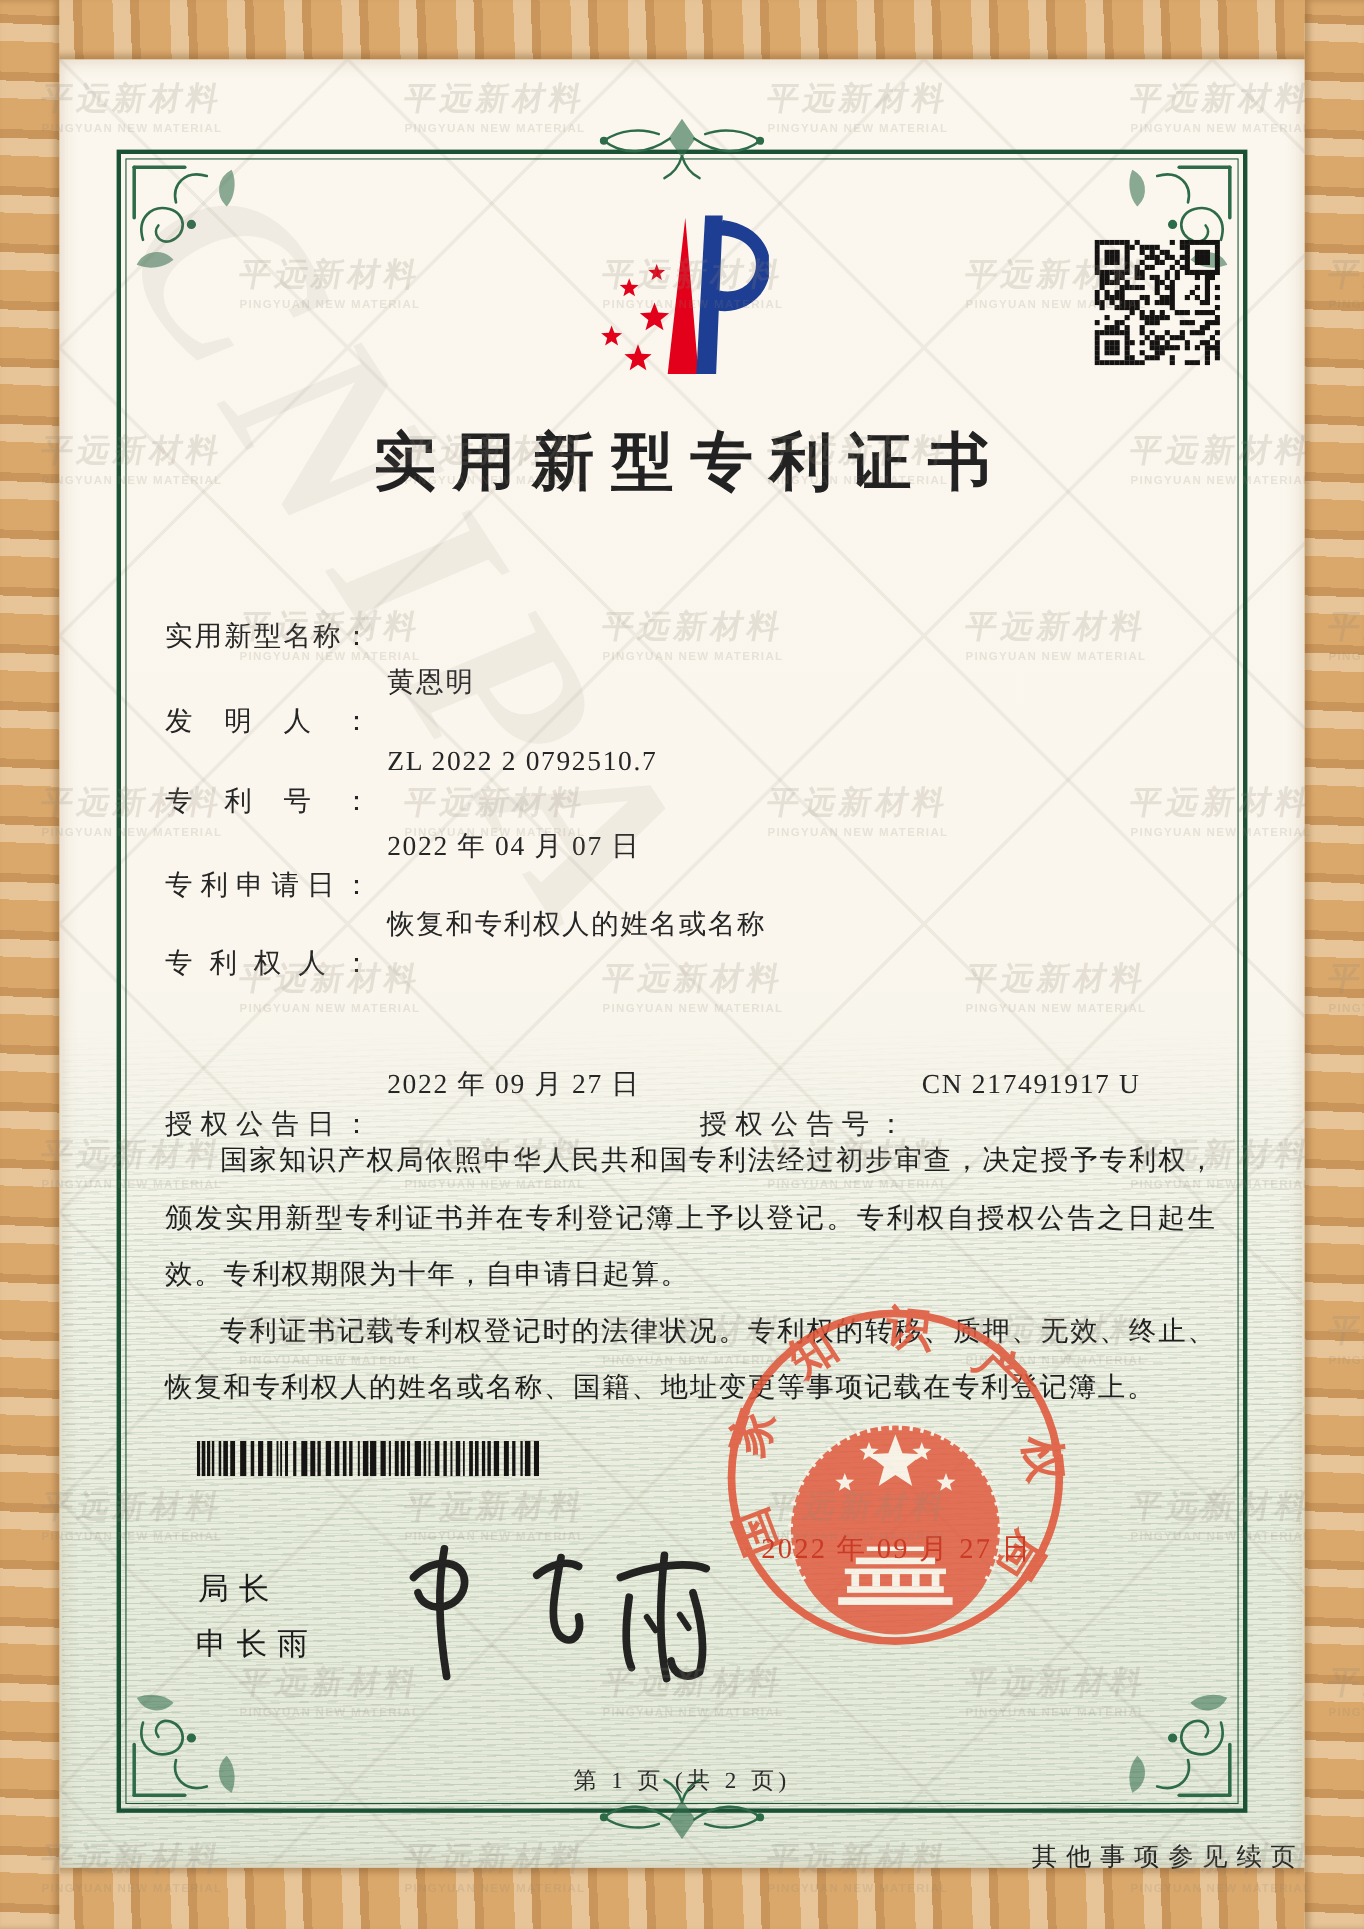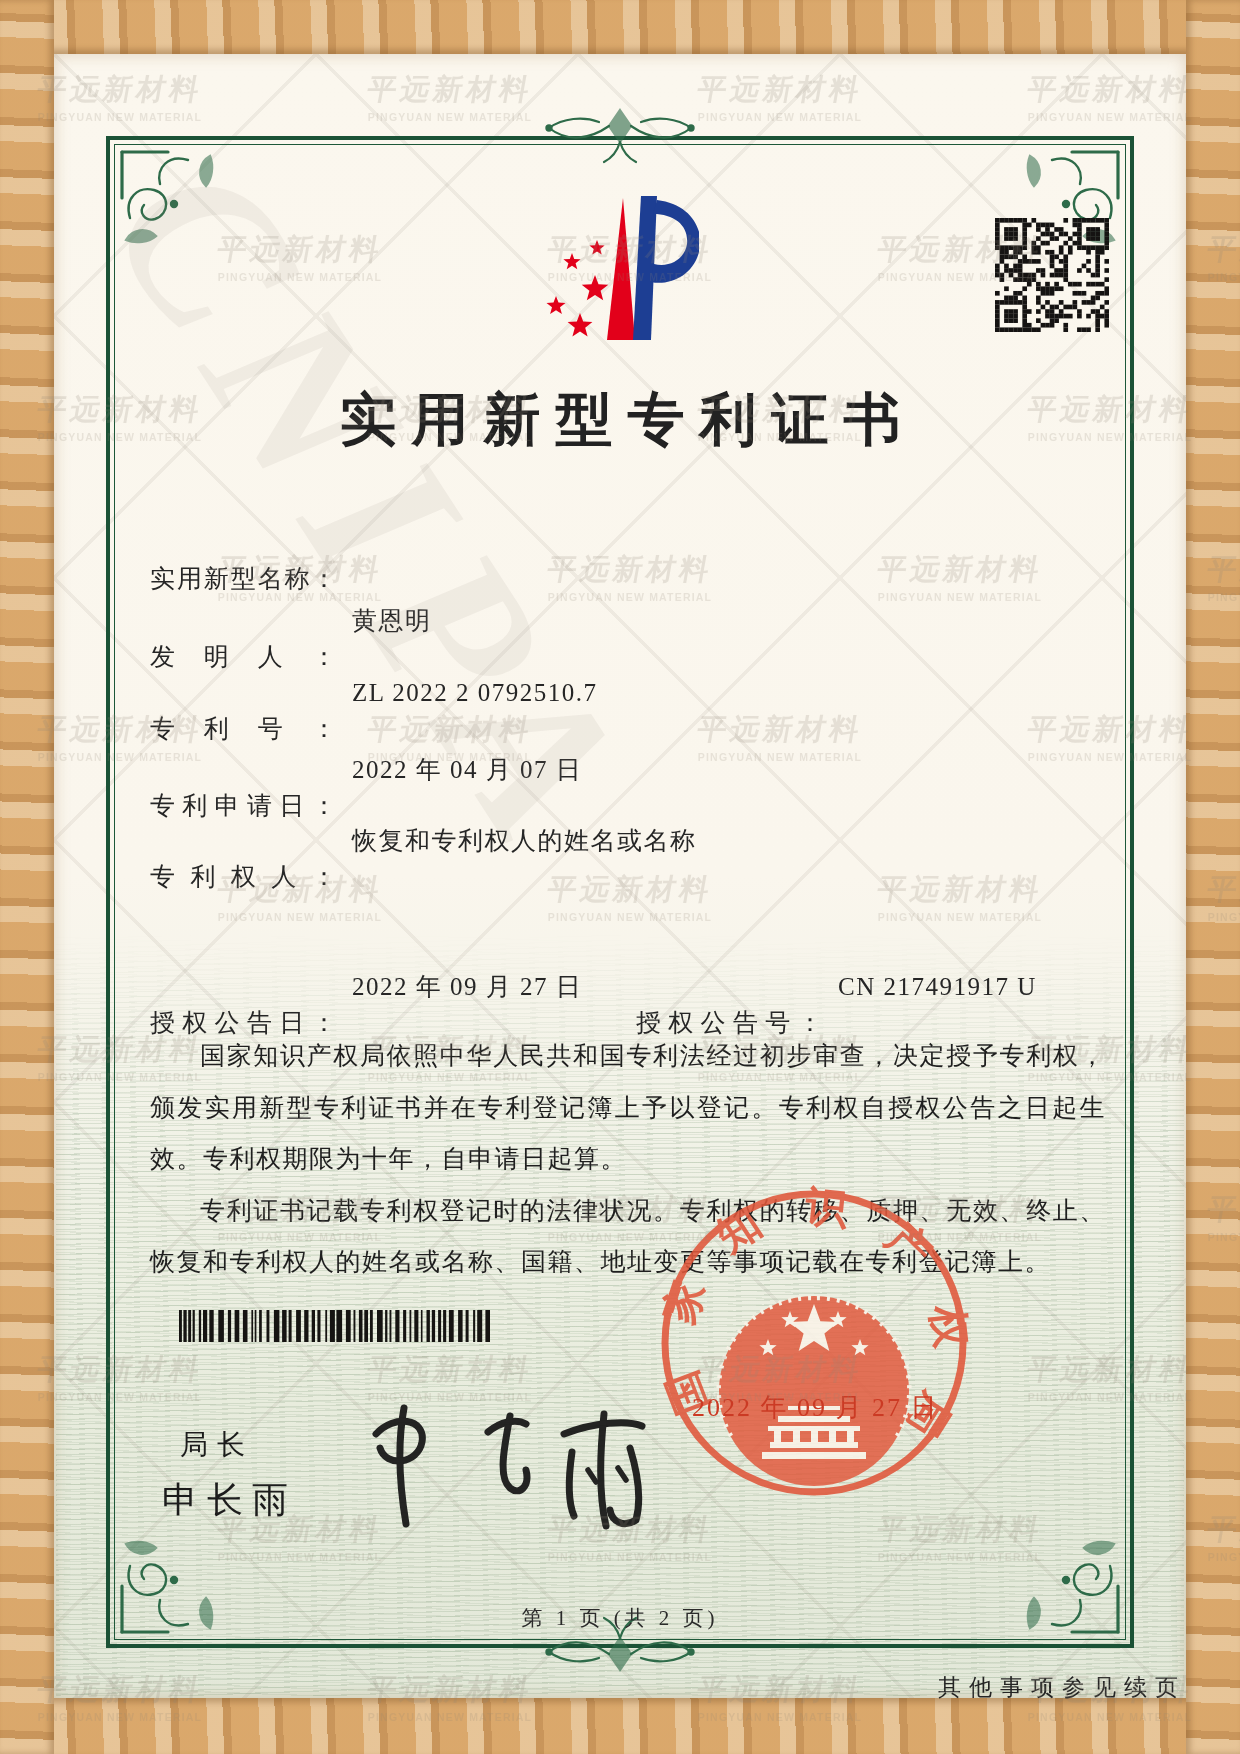--- a/index.html
+++ b/index.html
@@ -73,22 +73,22 @@
   #frow-addr .fval{max-width:610px;}
   .fgroup{display:flex;align-items:flex-start;}
 
   #paras{left:96px;top:976px;width:956px;font-size:25px;line-height:2.06;
     letter-spacing:1.5px;color:#1f1f1f;text-align:justify;}
   #paras p{margin:0;text-indent:2em;}
 
   #barcode{left:125px;top:1256px;width:316px;height:32px;}
   #signer-title{left:126px;top:1372px;font-family:"Liberation Sans","DejaVu Sans",sans-serif;
     font-size:28px;letter-spacing:9px;color:#1c1c1c;}
-  #signer-name{left:108px;top:1422px;font-family:"Liberation Sans","DejaVu Sans",sans-serif;
-    font-size:36px;letter-spacing:9px;color:#1c1c1c;}
+  #signer-name{left:124px;top:1422px;font-family:"Liberation Sans","DejaVu Sans",sans-serif;
+    font-size:28px;letter-spacing:9px;color:#1c1c1c;}
   #signature{left:306px;top:1338px;width:296px;height:146px;z-index:6;}
 
   #seal{left:601px;top:1130px;width:318px;height:322px;z-index:7;opacity:.88;}
   #seal-date{left:638px;top:1336px;width:260px;z-index:8;font-size:26px;letter-spacing:2px;
     color:#cb3a24;white-space:nowrap;}
 
   #pagenum{left:0;right:0;top:1550px;text-align:center;font-size:21px;letter-spacing:4px;color:#2b2b2b;}
   #footnote{left:10px;right:0;top:1618px;text-align:right;font-size:23px;letter-spacing:8px;color:#242424;z-index:6;}
 </style>
 </head>

